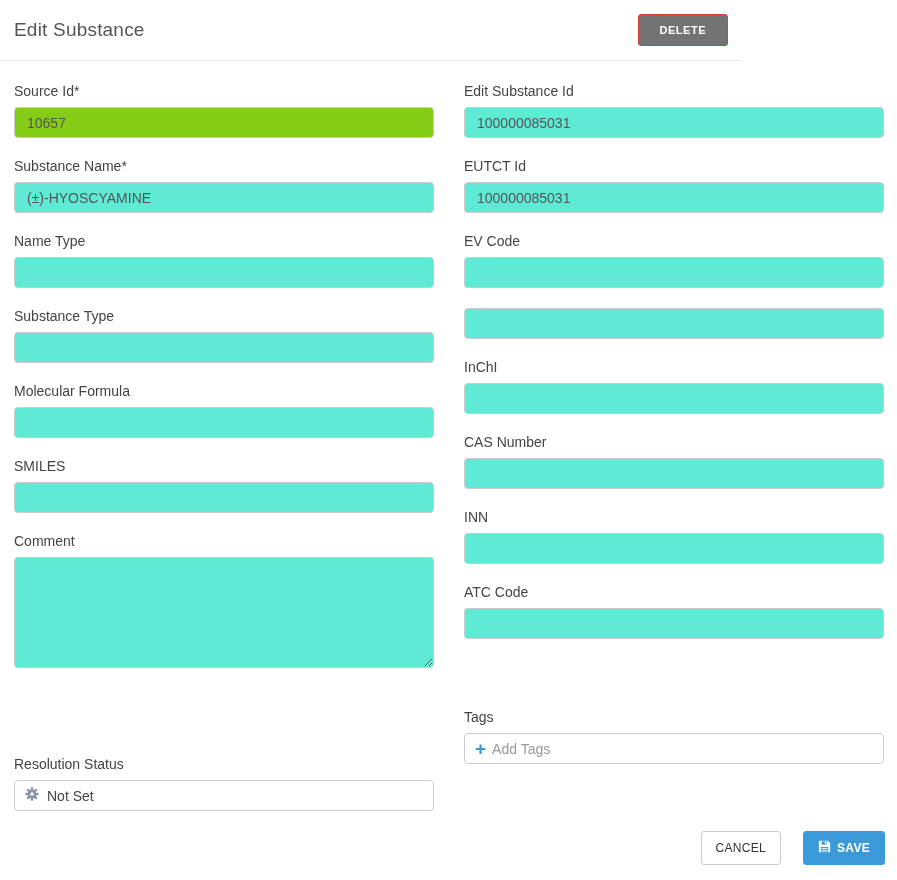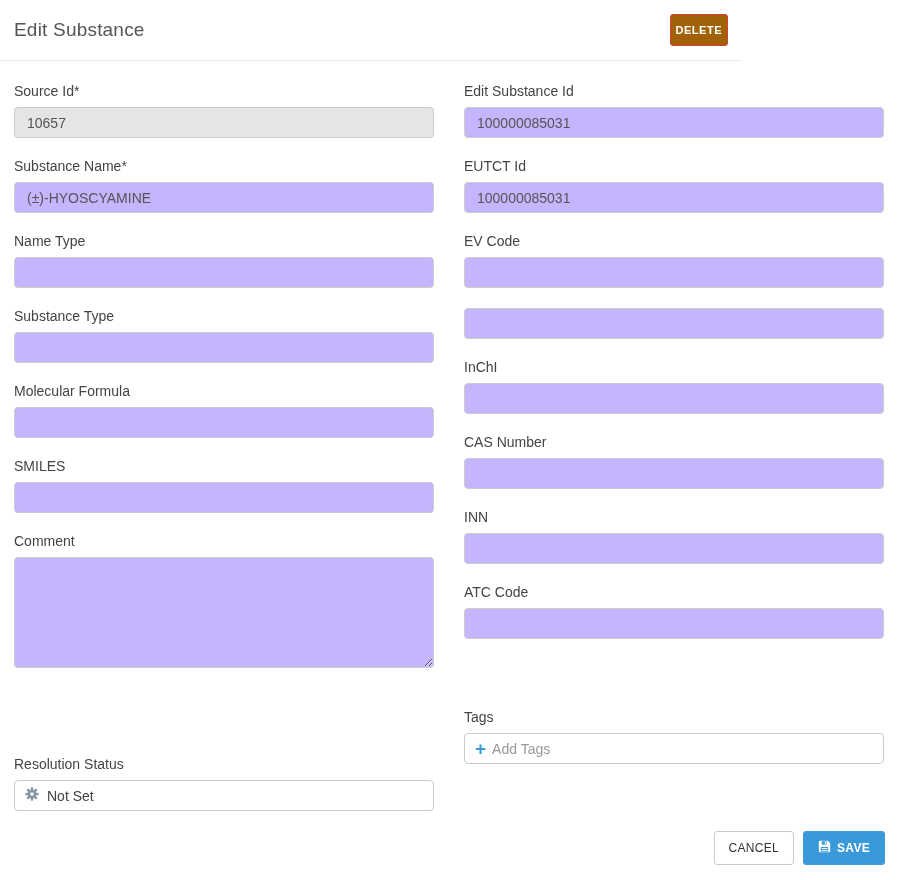--- a/index.html
+++ b/index.html
@@ -12,41 +12,41 @@
   .panel { width: 741px; height: 880px; background: #fff; }
 
   
   .header {
     height: 61px; display: flex; align-items: center;
     justify-content: space-between; padding: 0 13px 0 14px;
     border-bottom: 1px solid #e7e7e7;
   }
   .page-title { font-size: 19px; font-weight: 400; color: #555; letter-spacing: .2px; }
   .btn-danger {
-    background: #a16207; border: 1px solid #d43f3a; color: #fff;
+    background: #737373; border: 1px solid #d43f3a; color: #fff;
     font-size: 11px; font-weight: 700; letter-spacing: .5px;
-    padding: 9px 5px; border-radius: 3px; cursor: pointer;
+    padding: 9px 21px; border-radius: 3px; cursor: pointer;
     font-family: "Liberation Sans", sans-serif;
   }
 
   
   .form-area { padding: 22px 13px 0 14px; }
   .grid { display: grid; grid-template-columns: 420px 420px; column-gap: 30px; }
   .col { display: flex; flex-direction: column; }
   .form-group { margin-bottom: 20px; }
   .form-group label {
     display: block; font-size: 14px; color: #444;
     margin-bottom: 7px; line-height: 17px;
   }
   .ctl {
     width: 100%; height: 31px; border: 1px solid #ccc; border-radius: 4px;
-    padding: 0 12px; font-size: 14px; color: #555; background: #c4b5fd;
+    padding: 0 12px; font-size: 14px; color: #555; background: #5eead4;
     font-family: "Liberation Sans", "DejaVu Sans", sans-serif; outline: none;
   }
-  .ctl:disabled, .ctl.disabled { background: #e5e5e5; color: #555; }
+  .ctl:disabled, .ctl.disabled { background: #84cc16; color: #555; }
   .ctl::placeholder { color: #999; opacity: 1; }
   textarea.ctl {
     height: 111px; padding: 6px 12px; resize: both; line-height: 1.4;
   }
 
   
   .ctl-box {
     width: 100%; height: 31px; border: 1px solid #ccc; border-radius: 4px;
     display: flex; align-items: center; padding: 0 10px; background: #fff;
   }
@@ -56,21 +56,21 @@
     margin-left: 6px; font-family: "Liberation Sans", "DejaVu Sans", sans-serif;
   }
   .ctl-box input::placeholder { color: #999; opacity: 1; }
   .plus-glyph { color: #3a99d8; font-size: 19px; font-weight: 700; line-height: 1; }
 
   .last-row { margin-top: 64px; }
 
   
   .footer {
     position: absolute; right: 12px; bottom: 15px;
-    display: flex; gap: 9px; align-items: center;
+    display: flex; gap: 22px; align-items: center;
   }
   .btn-default {
     background: #fff; border: 1px solid #ccc; color: #333; border-radius: 3px;
     font-size: 12px; padding: 9px 14px; cursor: pointer; letter-spacing: .3px;
     font-family: "Liberation Sans", sans-serif;
   }
   .btn-primary {
     background: #3a99d8; border: 1px solid #3a99d8; color: #fff; border-radius: 3px;
     font-size: 12px; font-weight: 700; padding: 8px 14px; cursor: pointer;
     display: flex; align-items: center; gap: 6px; letter-spacing: .3px;

